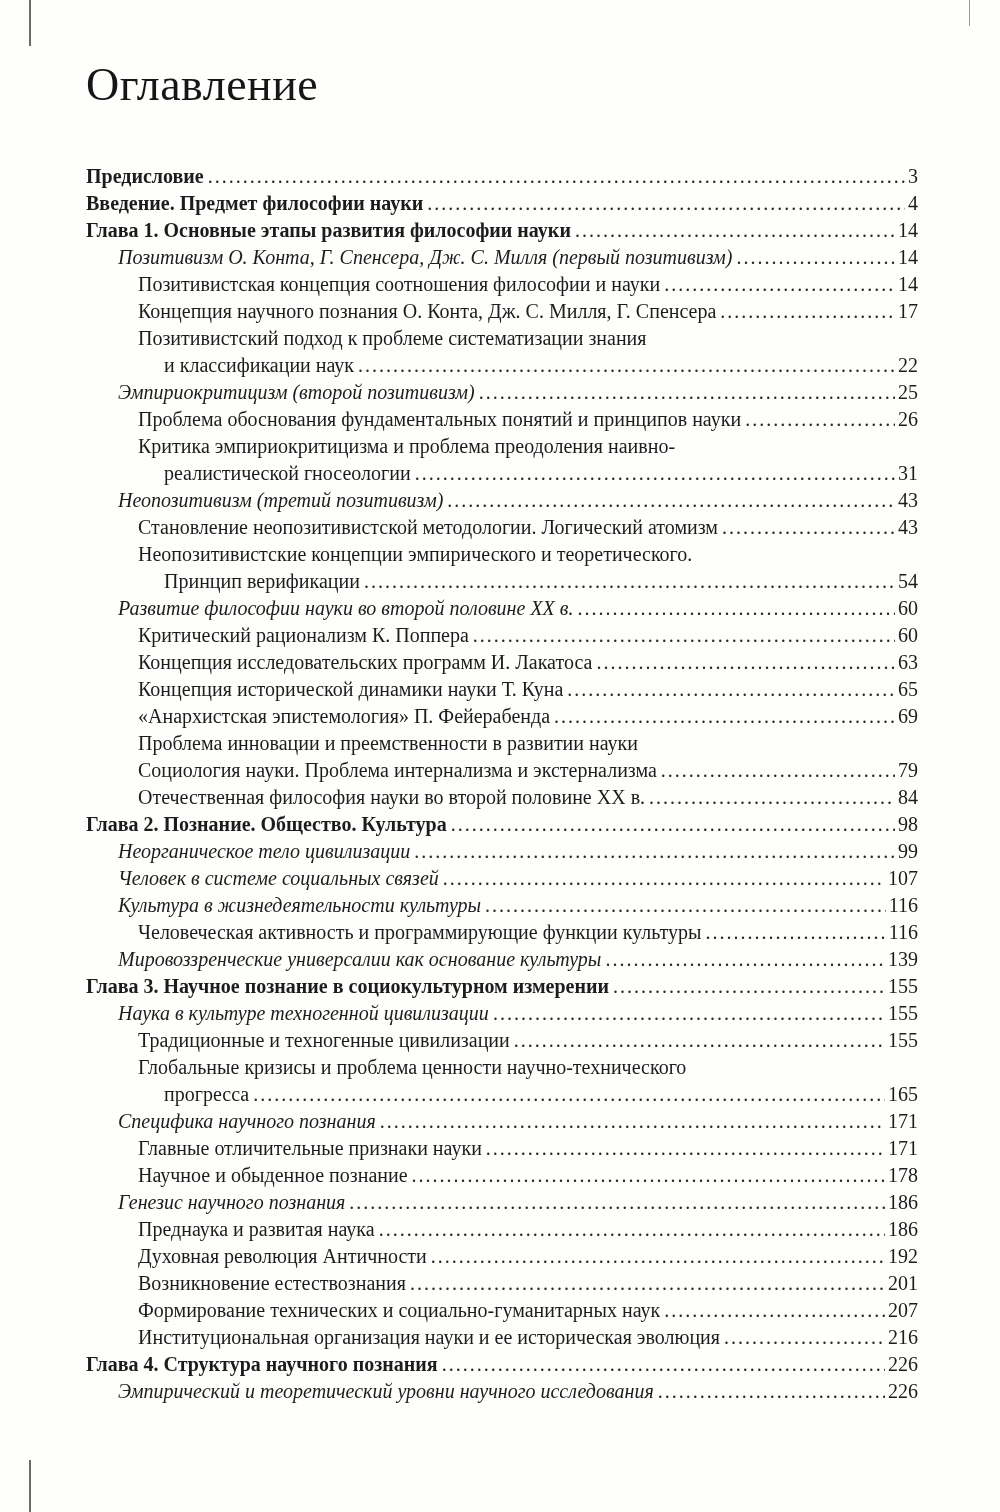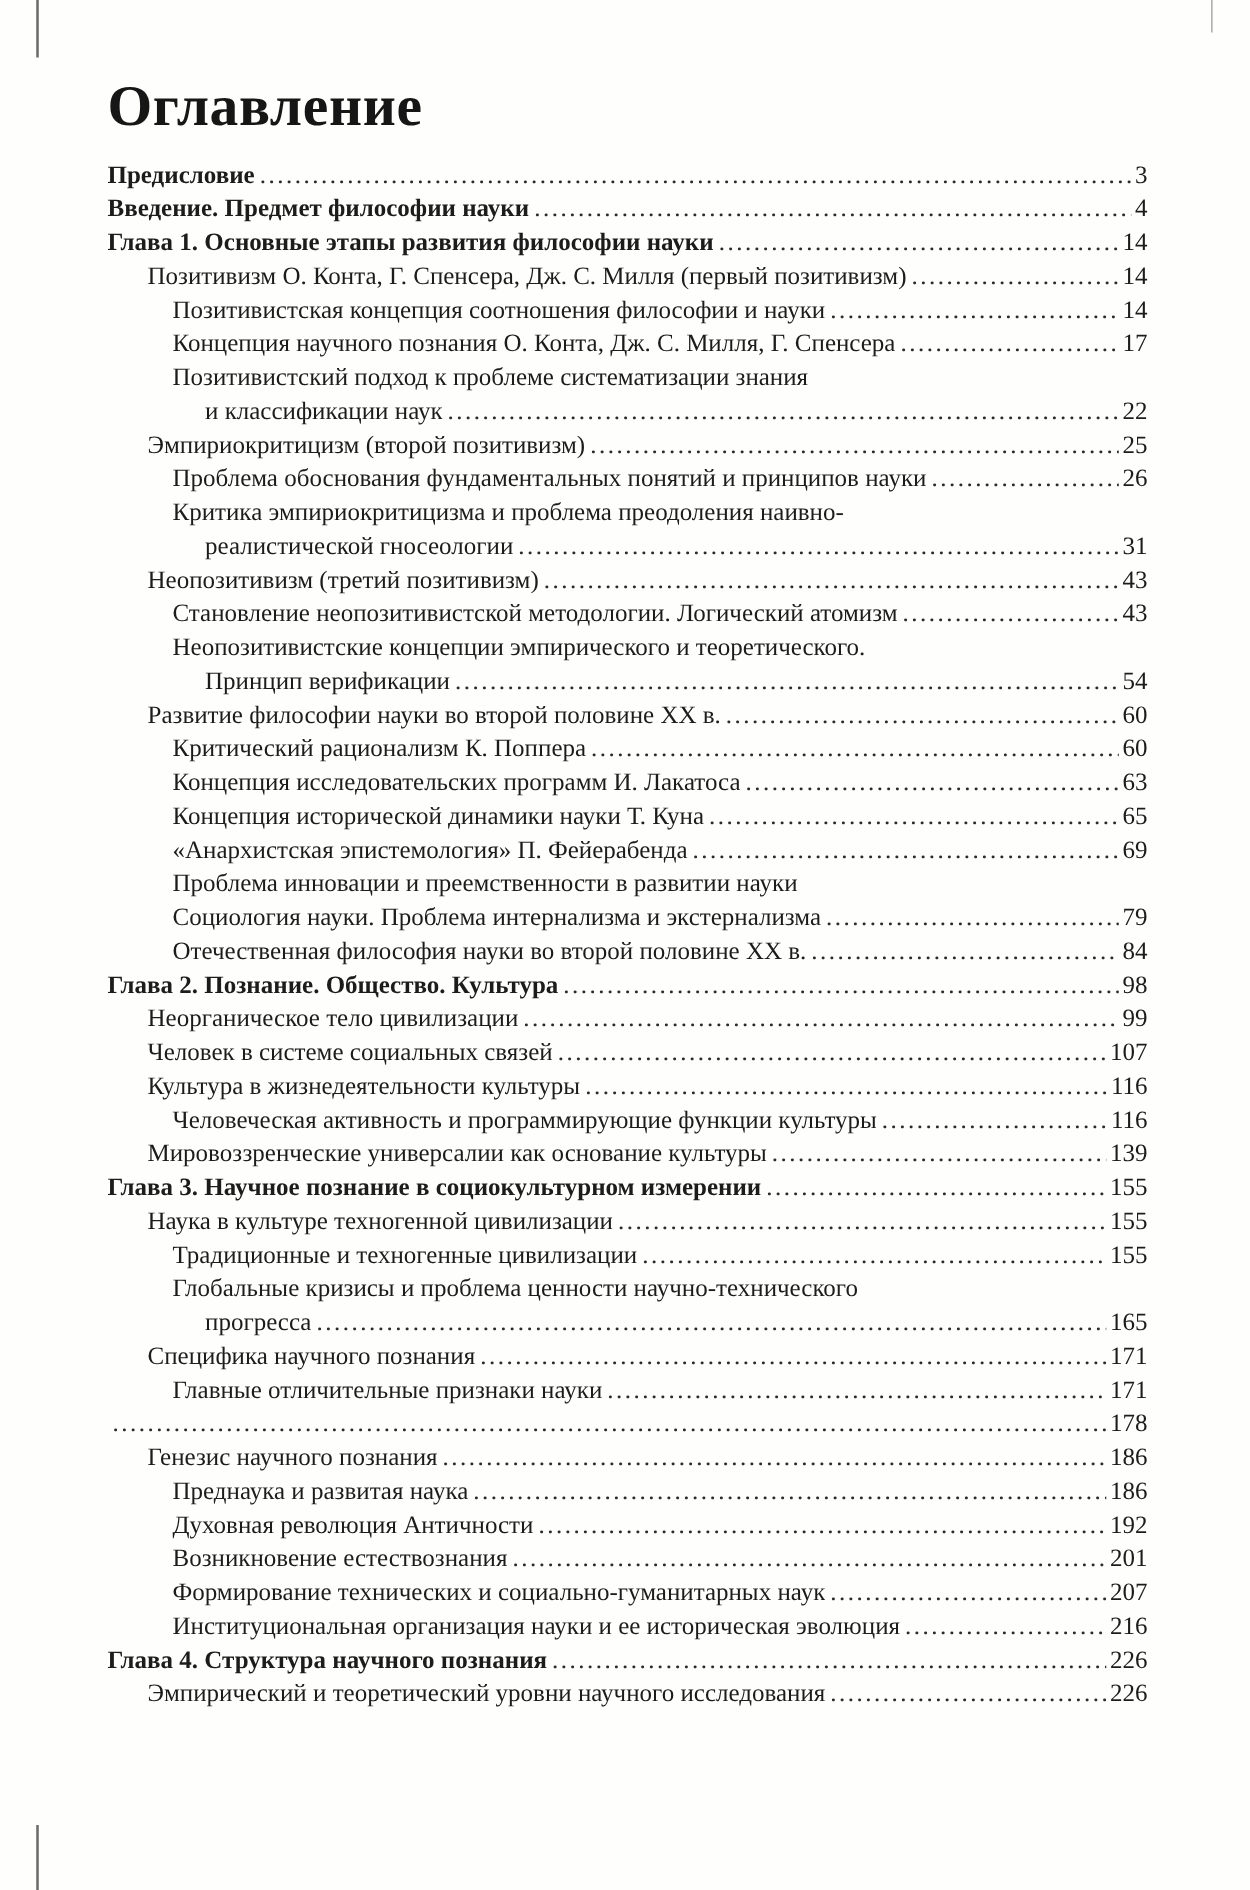--- a/index.html
+++ b/index.html
@@ -28,22 +28,22 @@
   .artifact-top-right   { right: 30px; top: 0;     width: 1px; height: 26px; background:#9a9a9a; }
 
   .content {
     position: absolute;
     left: 86px;
     top: 58px;
     width: 832px;
   }
   .doc-title {
     font-size: 46px;
-    font-weight: bold;
-    margin: 0 0 16px 0;
+    font-weight: normal;
+    margin: 0 0 52px 0;
     letter-spacing: 0.5px;
     color: #161616;
   }
   .toc {
     font-size: 20px;
   }
   .row {
     display: flex;
     align-items: flex-end;
     line-height: 27px;
@@ -66,21 +66,21 @@
   }
   .leader::after {
     content: "..................................................................................................................................................................";
   }
   .pagenum {
     flex: 0 0 auto;
     text-align: right;
   }
   
   .ind-0 { padding-left: 0; }
-  .ind-1 { padding-left: 32px; }
+  .ind-1 { padding-left: 32px; font-style: italic; }
   .ind-2 { padding-left: 52px; }
   .ind-2c { padding-left: 78px; }
 </style>
 </head>
 <body>
 
 <div class="page">
   <div class="artifact artifact-top-left"></div>
   <div class="artifact artifact-bottom-left"></div>
   <div class="artifact artifact-top-right"></div>
@@ -257,20 +257,21 @@
           <span class="text ind-1">Специфика научного познания</span>
           <span class="leader"></span>
           <span class="pagenum">171</span>
         </div>
         <div class="row">
           <span class="text ind-2">Главные отличительные признаки науки</span>
           <span class="leader"></span>
           <span class="pagenum">171</span>
         </div>
         <div class="row">
+          <span class="text ind-2">Научное и обыденное познание</span>
           <span class="leader"></span>
           <span class="pagenum">178</span>
         </div>
         <div class="row">
           <span class="text ind-1">Генезис научного познания</span>
           <span class="leader"></span>
           <span class="pagenum">186</span>
         </div>
         <div class="row">
           <span class="text ind-2">Преднаука и развитая наука</span>

